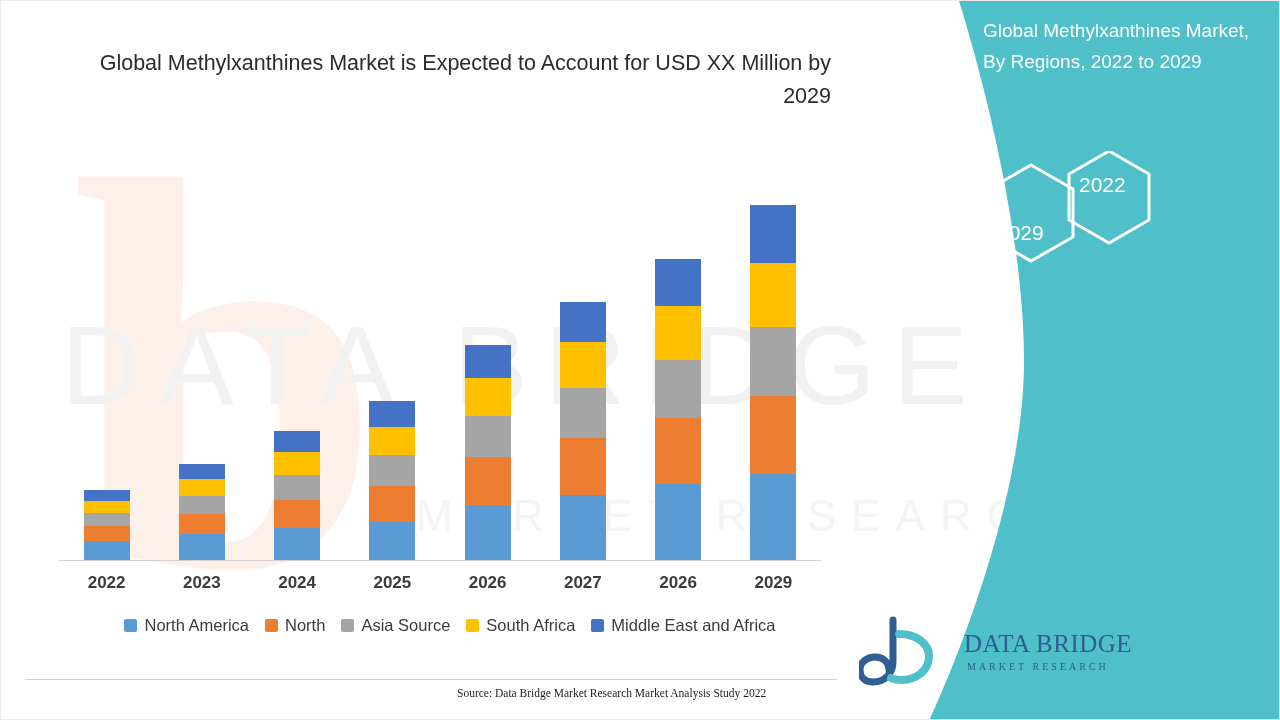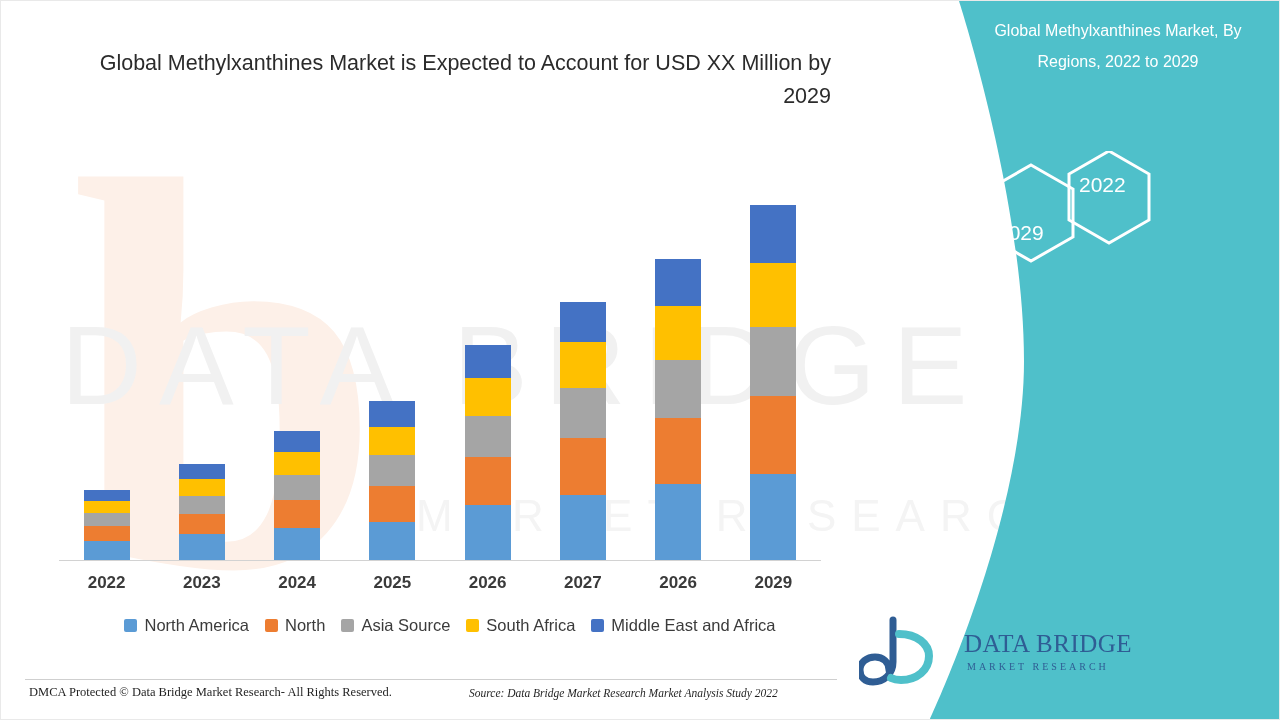--- a/index.html
+++ b/index.html
@@ -71,24 +71,23 @@
   }
   .teal-panel svg {
     display: block;
   }
   .panel-title {
     position: absolute;
     left: 144px;
     top: 14px;
     width: 270px;
     color: #ffffff;
-    font-size: 16px;
+    font-size: 19px;
     line-height: 31px;
     font-family: "Liberation Sans", sans-serif;
-    text-align: center;
   }
   .hexwrap {
     position: absolute;
     left: 130px;
     top: 150px;
     width: 300px;
     height: 140px;
   }
   .hex-label {
     position: absolute;
@@ -246,26 +245,25 @@
   .footer-left {
     position: absolute;
     left: 28px;
     top: 684px;
     color: #1f1f1f;
     font-size: 12.5px;
     font-family: "Liberation Serif", serif;
   }
   .footer-right {
     position: absolute;
-    left: 468px;
+    left: 456px;
     top: 686px;
     color: #1f1f1f;
     font-size: 11.5px;
     font-family: "Liberation Serif", serif;
-    font-style: italic;
   }
 </style>
 </head>
 <body>
 
 <div class="page">
 
   <div class="wm-letter">b</div>
   <div class="wm-bigtext">DATA BRIDGE</div>
   <div class="wm-smalltext">MARKET RESEARCH</div>
@@ -378,21 +376,20 @@
         <span class="legend-swatch" style="background: rgb(255, 192, 0);"></span>
         <span class="legend-label">South Africa</span>
       </div>
       <div class="legend-item">
         <span class="legend-swatch" style="background: rgb(68, 114, 196);"></span>
         <span class="legend-label">Middle East and Africa</span>
       </div>
     </div>
 
   <div class="footer-line"></div>
-  <div class="footer-left">DMCA Protected © Data Bridge Market Research- All Rights Reserved.</div>
   <div class="footer-right">Source: Data Bridge Market Research Market Analysis Study 2022</div>
 
   <div class="teal-panel">
     <svg width="440" height="720" viewBox="0 0 440 720">
       <path d="M 120 0 L 440 0 L 440 720 L 90 720 C 90 720 185 520 185 360 C 185 200 120 0 120 0 Z" fill="#4fc0ca"></path>
     </svg>
 
     <div class="panel-title">Global Methylxanthines Market, By Regions, 2022 to 2029</div>
 
     <div class="hexwrap">

